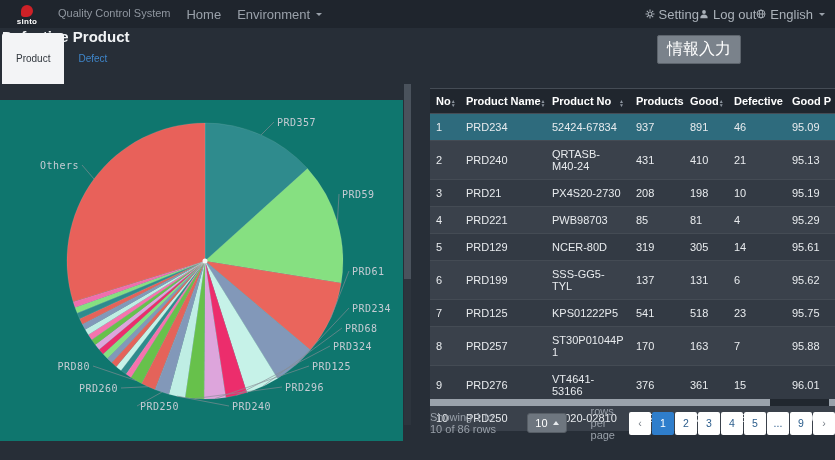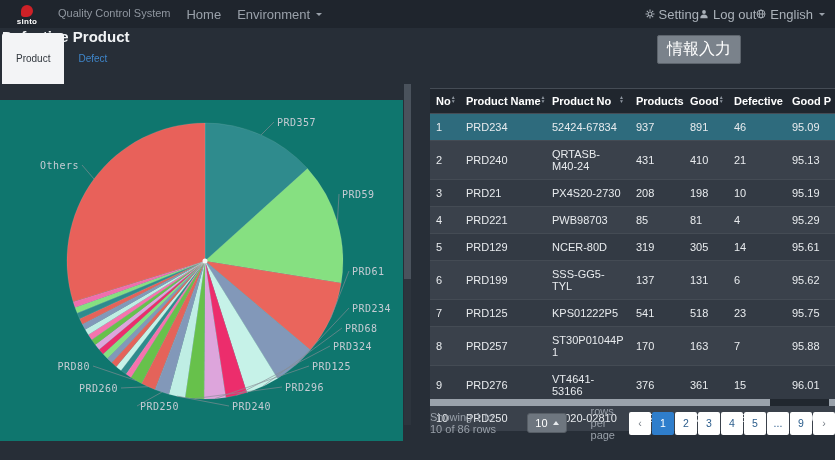--- a/index.html
+++ b/index.html
@@ -41,21 +41,21 @@
   .chart-panel svg{display:block;}
   .pie-label{font-family:"DejaVu Sans Mono",monospace;font-size:10px;fill:#c5cbd3;letter-spacing:.5px;}
   .v-scrollbar{position:absolute;left:404px;top:84px;width:7px;height:341px;background:#2d343d;}
   .v-scrollbar .thumb{position:absolute;left:0;top:0;width:7px;height:195px;background:#4a525c;}
   
   .table-panel{position:absolute;left:430px;top:88px;width:405px;}
   table{width:405px;border-collapse:collapse;table-layout:fixed;font-size:11px;}
   th{background:#20262e;color:#ffffff;font-weight:bold;text-align:left;
     padding:6px 6px;border-top:1px solid #454c55;border-bottom:1px solid #454c55;
     white-space:nowrap;overflow:hidden;cursor:pointer;}
-  .th-inner{display:flex;align-items:flex-start;}
+  .th-inner{display:flex;align-items:flex-end;}
   .sort-icon{margin-left:auto;display:flex;flex-direction:column;align-items:center;
     color:#8d959f;font-size:5px;line-height:4px;flex:0 0 auto;}
   td{color:#e8ebee;padding:7px 6px;border-top:1px solid #444b54;overflow:hidden;
     word-wrap:break-word;vertical-align:middle;}
   tr.row-odd td{background:#333a44;}
   tr.row-even td{background:#3a414b;}
   tr.selected td{background:#2e6b7d;}
   
   .h-scrollbar{position:absolute;left:430px;top:399px;width:405px;height:7px;background:#21272f;}
   .h-thumb{position:absolute;left:0;top:0;height:7px;width:340px;background:#9aa2ab;cursor:pointer;}

